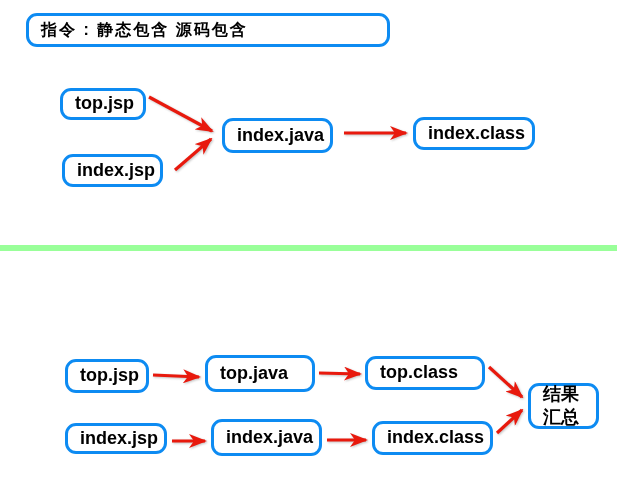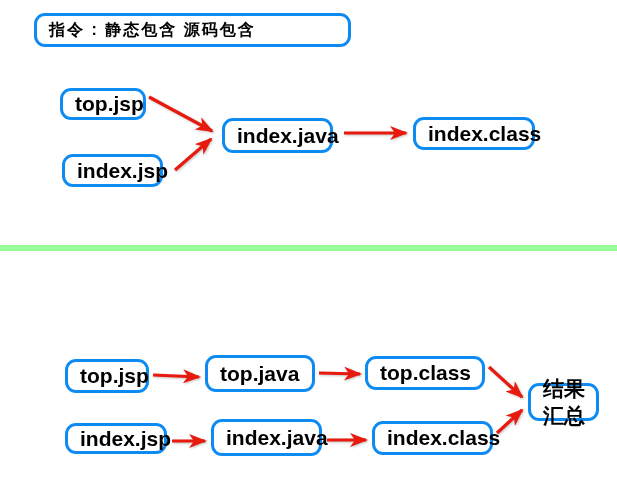--- a/index.html
+++ b/index.html
@@ -13,21 +13,21 @@
   }
   .box {
     position: absolute;
     box-sizing: border-box;
     border: 3px solid var(--box-border, #0d8bf2);
     border-radius: 11px;
     background: #ffffff;
     display: flex;
     align-items: center;
     padding-left: 12px;
-    font-size: 21px;
+    font-size: 18px;
     font-weight: bold;
     color: var(--text, #000000);
     white-space: pre-line;
     line-height: 1.3;
   }
   .box.header {
     font-size: 16px;
     letter-spacing: 2px;
   }
   .divider {
@@ -62,26 +62,26 @@
   <line x1="149" y1="97" x2="212" y2="131" marker-end="url(#ah)"></line>
       <line x1="175" y1="170" x2="211" y2="139" marker-end="url(#ah)"></line>
       <line x1="344" y1="133" x2="406" y2="133" marker-end="url(#ah)"></line>
       <line x1="153" y1="375" x2="199" y2="377" marker-end="url(#ah)"></line>
       <line x1="319" y1="373" x2="360" y2="374" marker-end="url(#ah)"></line>
       <line x1="489" y1="367" x2="522" y2="397" marker-end="url(#ah)"></line>
       <line x1="172" y1="441" x2="205" y2="441" marker-end="url(#ah)"></line>
       <line x1="327" y1="440" x2="366" y2="440" marker-end="url(#ah)"></line>
       <line x1="497" y1="433" x2="522" y2="410" marker-end="url(#ah)"></line>
     </svg>
-<div class="box header" style="left: 34px; top: 13px; width: 317px; height: 34px;">指令 : 静态包含 源码包含</div>
+<div class="box header" style="left: 26px; top: 13px; width: 364px; height: 34px;">指令 : 静态包含 源码包含</div>
     <div class="box" style="left: 60px; top: 88px; width: 86px; height: 32px;">top.jsp</div>
     <div class="box" style="left: 62px; top: 154px; width: 101px; height: 33px;">index.jsp</div>
     <div class="box" style="left: 222px; top: 118px; width: 111px; height: 35px;">index.java</div>
     <div class="box" style="left: 413px; top: 117px; width: 122px; height: 33px;">index.class</div>
     <div class="box" style="left: 65px; top: 359px; width: 84px; height: 34px;">top.jsp</div>
     <div class="box" style="left: 365px; top: 356px; width: 120px; height: 34px;">top.class</div>
     <div class="box" style="left: 205px; top: 355px; width: 110px; height: 37px;">top.java</div>
     <div class="box" style="left: 65px; top: 423px; width: 102px; height: 31px;">index.jsp</div>
     <div class="box" style="left: 211px; top: 419px; width: 111px; height: 37px;">index.java</div>
     <div class="box" style="left: 372px; top: 421px; width: 121px; height: 34px;">index.class</div>
-    <div class="box" style="left: 528px; top: 383px; width: 71px; height: 38px;">结果
+    <div class="box" style="left: 528px; top: 383px; width: 71px; height: 46px;">结果
 汇总</div>
   </div>
 
 </body></html>

